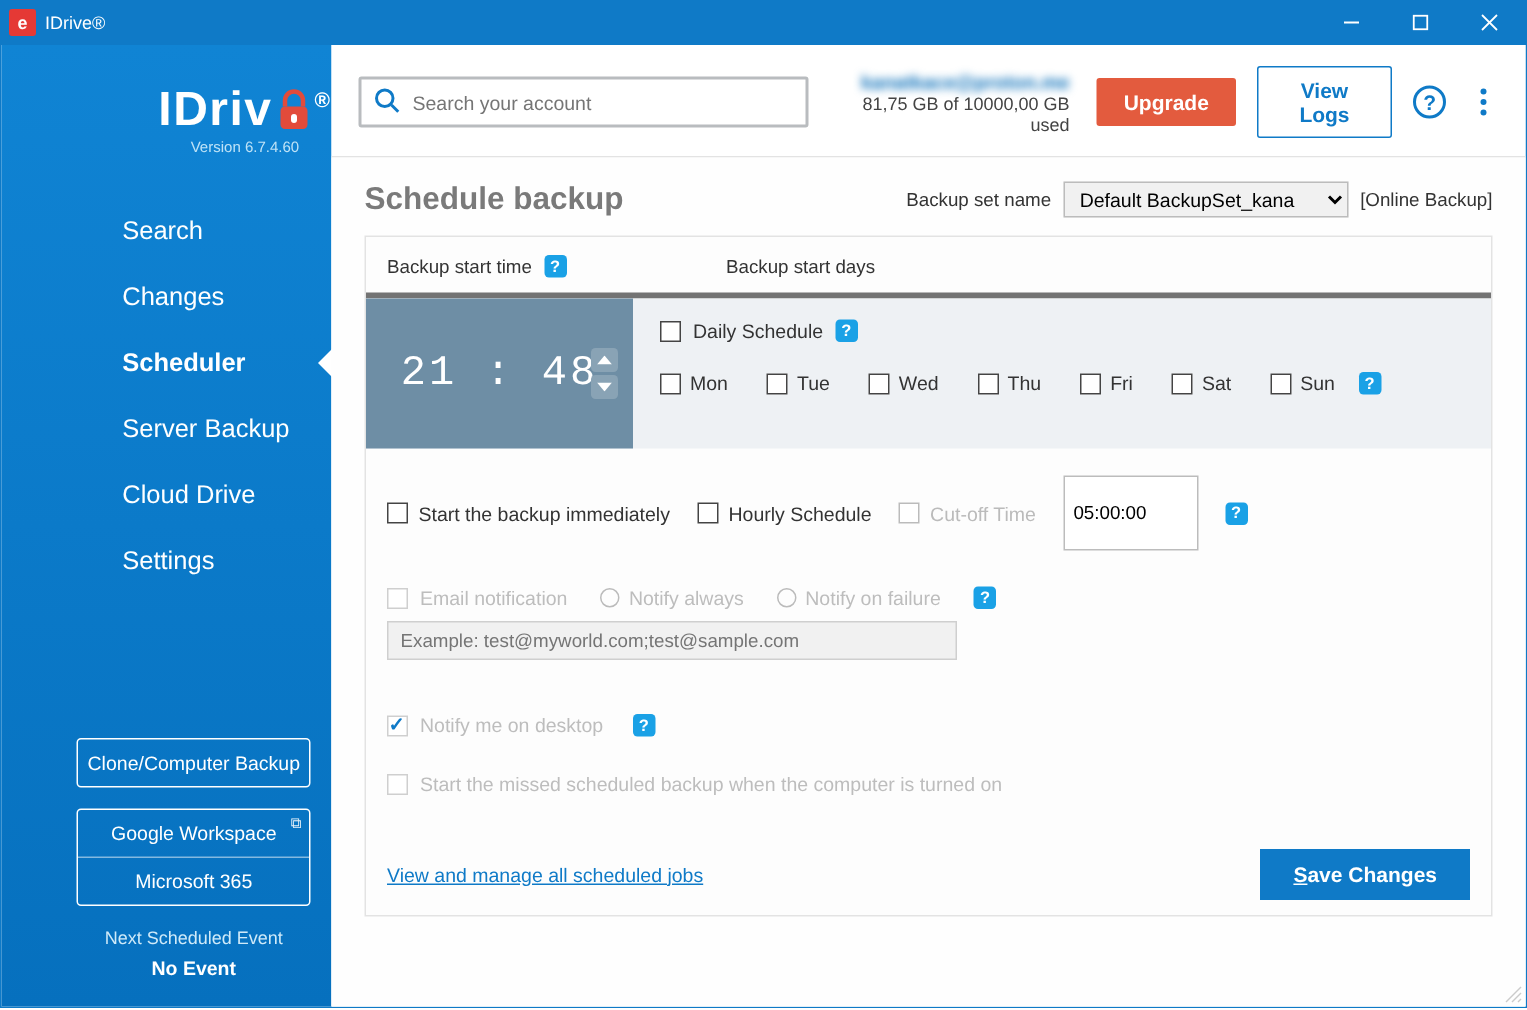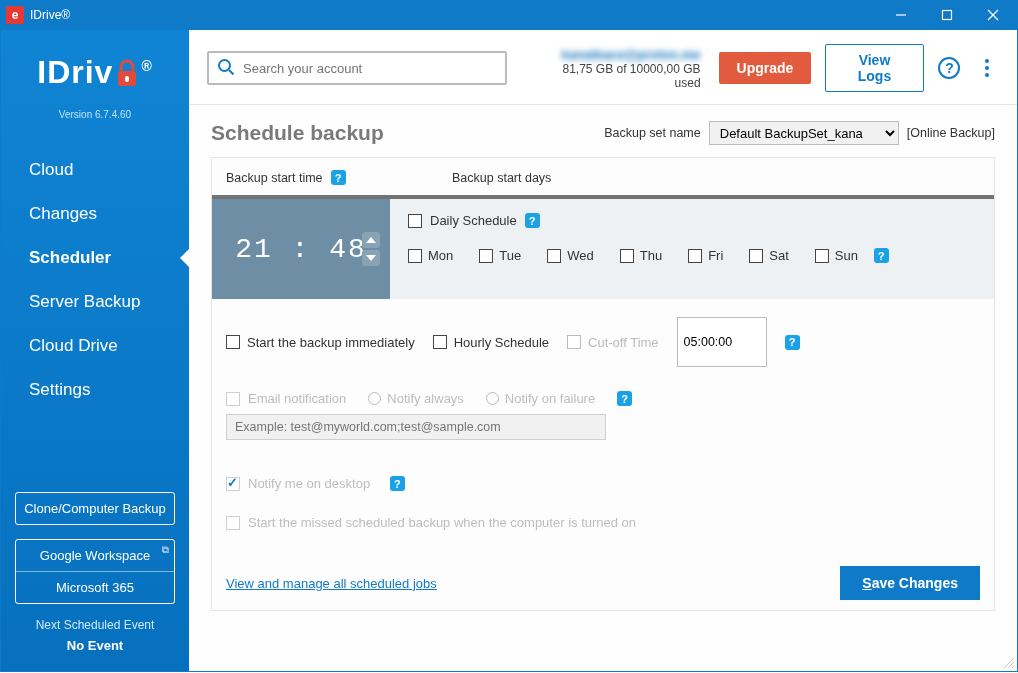--- a/index.html
+++ b/index.html
@@ -9,26 +9,26 @@
 .titlebar { height: 30px; background: #0f7ac7; display: flex; align-items: center; justify-content: space-between; color: #fff; padding: 0 2px 0 6px; }
 .titlebar-left { display:flex; align-items:center; gap:6px; font-size:12px; }
 .titlebar-icon { width:18px; height:18px; background:#e53935; border-radius:2px; display:flex; align-items:center; justify-content:center; color:#fff; font-weight:bold; font-size:12px; }
 .titlebar-btns { display:flex; }
 .titlebar-btn { width:46px; height:30px; display:flex; align-items:center; justify-content:center; cursor:pointer; }
 .titlebar-btn svg { stroke:#fff; stroke-width:1.2; fill:none; }
 
 .app { display:flex; height: 642px; border:1px solid #0f7ac7; border-top:none; }
 
 
-.sidebar { width: 188px; background: linear-gradient(#1084d4,#0670be); color:#fff; display:flex; flex-direction:column; }
+.sidebar { width: 220px; background: linear-gradient(#1084d4,#0670be); color:#fff; display:flex; flex-direction:column;align-items:flex-end; }
 .logo-wrap { text-align:center; padding: 24px 0 6px; }
 .logo-text { font-size: 32px; font-weight: 600; letter-spacing:1px; display:flex; align-items:center; justify-content:center; gap:2px; }
 .logo-text .lock { display:inline-block; width:24px; height:28px; position:relative; }
 .logo-text .lock svg { display:block; }
-.logo-version { font-size: 10px; color:#bfe3f7; margin-top:18px; }
+.logo-version { font-size: 10px; color:#bfe3f7; margin-top:2px; }
 .nav { margin-top: 22px; }
 .nav-item { padding: 12px 28px; font-size: 17px; cursor:pointer; position:relative; }
 .nav-item.active { font-weight:600; }
 .nav-item.active::after { content:""; position:absolute; right:-1px; top:50%; transform:translateY(-50%); border-top:10px solid transparent; border-bottom:10px solid transparent; border-right:10px solid #fff; }
 .sidebar-bottom { margin-top:auto; padding: 0 14px 18px; text-align:center; }
 .side-btn { border:1px solid #fff; border-radius:3px; padding:8px 6px; font-size:13px; margin-bottom:14px; cursor:pointer; }
 .side-box { border:1px solid #fff; border-radius:3px; padding:0; font-size:13px; position:relative; margin-bottom:14px; }
 .side-box .row { padding:8px 6px; cursor:pointer; }
 .side-box .row + .row { border-top:1px solid rgba(255,255,255,.5); }
 .side-box .ext-icon { position:absolute; top:4px; right:5px; font-size:10px; opacity:.9; }
@@ -139,21 +139,21 @@
               <path d="M6 12 V8 a6 6 0 0 1 12 0 v4" fill="none" stroke="#e24b3b" stroke-width="3"></path>
               <rect x="3" y="12" width="18" height="15" rx="3" fill="#e24b3b"></rect>
               <rect x="10" y="17" width="4" height="6" rx="2" fill="#fff"></rect>
             </svg>
         </span>
         <span style="font-size:14px;align-self:flex-start;margin-top:4px;">®</span>
       </div>
       <div class="logo-version">Version  6.7.4.60</div>
     </div>
     <nav class="nav">
-      <div class="nav-item"><span>Cloud</span></div>
+      <div class="nav-item"><span>Search</span></div>
       <div class="nav-item"><span>Changes</span></div>
       <div class="nav-item active"><span>Scheduler</span></div>
       <div class="nav-item"><span>Server Backup</span></div>
       <div class="nav-item"><span>Cloud Drive</span></div>
       <div class="nav-item"><span>Settings</span></div>
     </nav>
     <div class="sidebar-bottom">
       <div class="side-btn"><span>Clone/Computer Backup</span></div>
       <div class="side-box">
         <span class="ext-icon">⧉</span>

